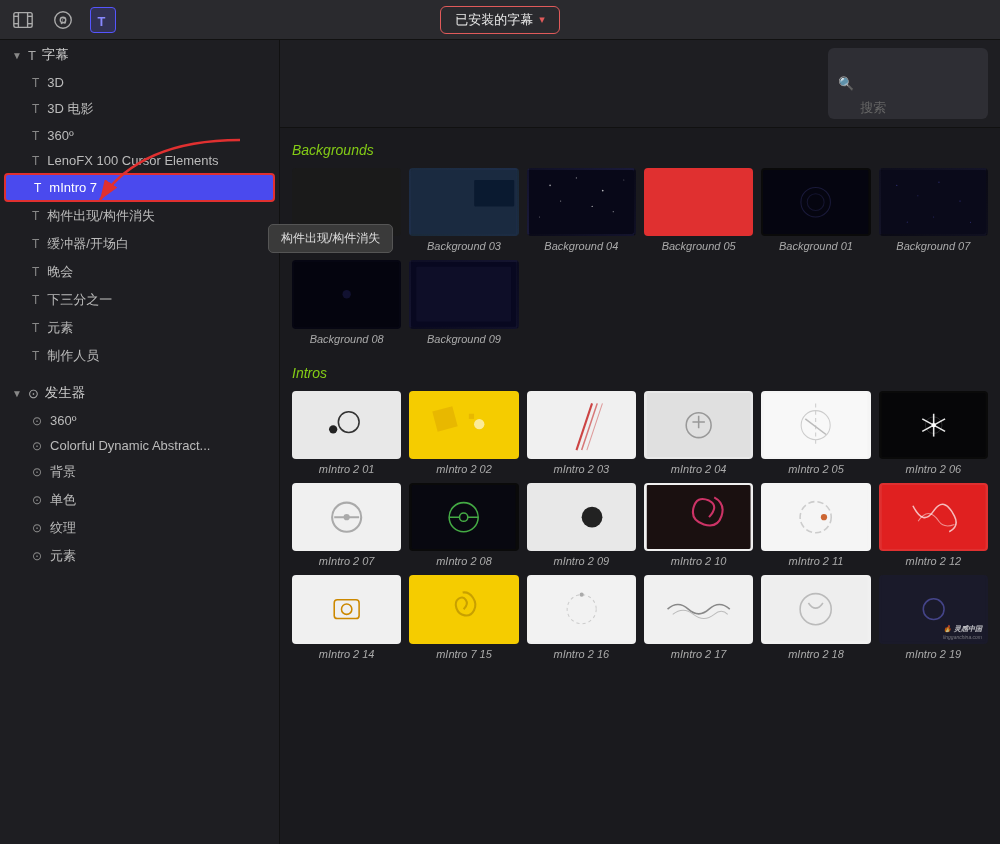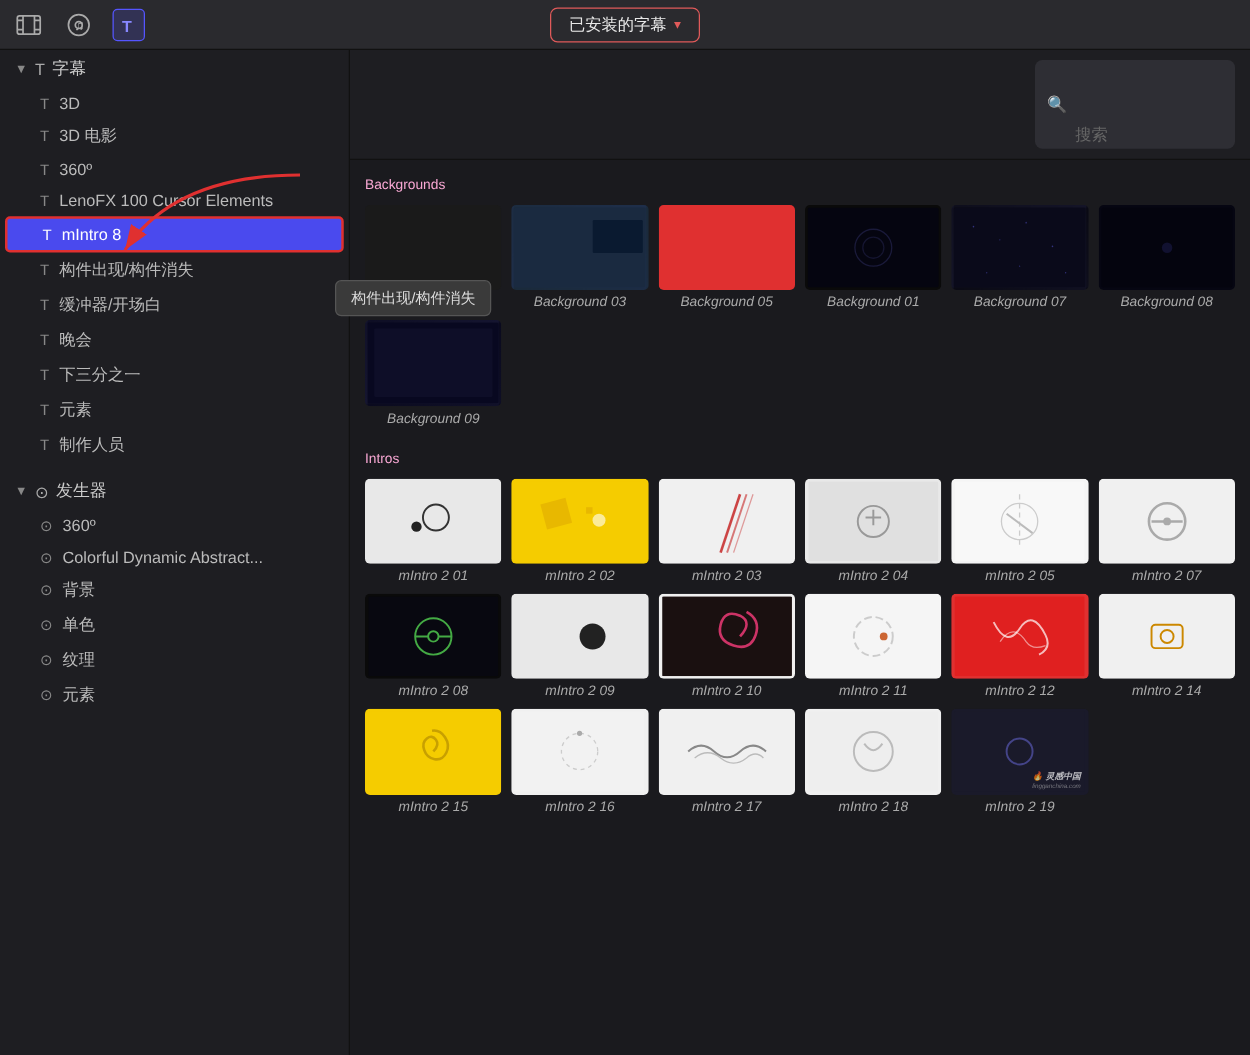--- a/index.html
+++ b/index.html
@@ -167,22 +167,23 @@
     
     .grid-area {
       flex: 1;
       overflow-y: auto;
       padding: 14px 12px;
     }
     .grid-area::-webkit-scrollbar { width: 6px; }
     .grid-area::-webkit-scrollbar-thumb { background: #444; border-radius: 3px; }
 
     .section-title {
-      font-size: 11px;
-      color: #f9a8d4;
+      font-size: 14px;
+      color: #84cc16;
+      font-style: italic;
       margin-bottom: 10px;
     }
 
     .grid {
       display: grid;
       grid-template-columns: repeat(6, 1fr);
       gap: 8px;
       margin-bottom: 20px;
       font-style: italic;
     }
@@ -313,21 +314,21 @@
       <div class="sidebar-item">
         <span class="item-icon">T</span>
         <span>360º</span>
       </div>
       <div class="sidebar-item">
         <span class="item-icon">T</span>
         <span>LenoFX 100 Cursor Elements</span>
       </div>
       <div class="sidebar-item active red-outline">
         <span class="item-icon">T</span>
-        <span>mIntro 8</span>
+        <span>mIntro 7</span>
       </div>
       <div class="sidebar-item">
         <span class="item-icon">T</span>
         <span>构件出现/构件消失</span>
       </div>
       <div class="sidebar-item">
         <span class="item-icon">T</span>
         <span>缓冲器/开场白</span>
       </div>
       <div class="sidebar-item">
@@ -418,20 +419,37 @@
           <div class="grid-item">
             <div class="thumb thumb-bg03">
               <svg width="100%" height="100%" viewBox="0 0 100 62" preserveAspectRatio="xMidYMid slice">
                 <rect width="100" height="62" fill="#1a2a40"></rect>
                 <rect x="60" y="10" width="38" height="25" fill="#0a1a30" rx="1"></rect>
               </svg>
             </div>
             <div class="item-label">Background 03</div>
           </div>
 
+          <div class="grid-item">
+            <div class="thumb thumb-bg04">
+              <svg width="100%" height="100%" viewBox="0 0 100 62" preserveAspectRatio="xMidYMid slice">
+                <rect width="100" height="62" fill="#080818"></rect>
+
+                <circle cx="20" cy="15" r="0.8" fill="#fff" opacity="0.6"></circle>
+                <circle cx="45" cy="8" r="0.6" fill="#fff" opacity="0.5"></circle>
+                <circle cx="70" cy="20" r="0.8" fill="#fff" opacity="0.7"></circle>
+                <circle cx="90" cy="10" r="0.5" fill="#fff" opacity="0.4"></circle>
+                <circle cx="30" cy="30" r="0.6" fill="#fff" opacity="0.5"></circle>
+                <circle cx="60" cy="35" r="0.7" fill="#fff" opacity="0.6"></circle>
+                <circle cx="10" cy="45" r="0.5" fill="#fff" opacity="0.4"></circle>
+                <circle cx="80" cy="40" r="0.6" fill="#fff" opacity="0.5"></circle>
+              </svg>
+            </div>
+            <div class="item-label">Background 04</div>
+          </div>
 
           <div class="grid-item">
             <div class="thumb thumb-bg05">
             </div>
             <div class="item-label">Background 05</div>
           </div>
 
           <div class="grid-item">
             <div class="thumb thumb-bg06">
               <svg width="100%" height="100%" viewBox="0 0 100 62" preserveAspectRatio="xMidYMid slice">
@@ -539,20 +557,35 @@
               <svg width="100%" height="100%" viewBox="0 0 100 62">
                 <rect width="100" height="62" fill="#f8f8f8"></rect>
                 <line x1="50" y1="10" x2="50" y2="52" stroke="#ccc" stroke-width="1" stroke-dasharray="4,3"></line>
                 <circle cx="50" cy="31" r="14" fill="none" stroke="#ccc" stroke-width="1"></circle>
                 <line x1="40" y1="25" x2="60" y2="40" stroke="#bbb" stroke-width="1.5"></line>
               </svg>
             </div>
             <div class="item-label">mIntro 2 05</div>
           </div>
 
+          <div class="grid-item">
+            <div class="thumb thumb-intro06">
+              <svg width="100%" height="100%" viewBox="0 0 100 62">
+                <rect width="100" height="62" fill="#060608"></rect>
+
+                <line x1="50" y1="20" x2="50" y2="42" stroke="#ffffff" stroke-width="1.5" opacity="0.9"></line>
+                <line x1="39" y1="25" x2="61" y2="37" stroke="#ffffff" stroke-width="1.5" opacity="0.9"></line>
+                <line x1="39" y1="37" x2="61" y2="25" stroke="#ffffff" stroke-width="1.5" opacity="0.9"></line>
+                <circle cx="50" cy="31" r="2" fill="#fff"></circle>
+
+                <circle cx="50" cy="31" r="8" fill="none" stroke="#ffffff" stroke-width="0.5" opacity="0.3"></circle>
+              </svg>
+            </div>
+            <div class="item-label">mIntro 2 06</div>
+          </div>
 
           <div class="grid-item">
             <div class="thumb thumb-intro07">
               <svg width="100%" height="100%" viewBox="0 0 100 62">
                 <rect width="100" height="62" fill="#f0f0f0"></rect>
                 <circle cx="50" cy="31" r="14" fill="none" stroke="#aaa" stroke-width="2"></circle>
                 <line x1="38" y1="31" x2="62" y2="31" stroke="#aaa" stroke-width="2"></line>
                 <circle cx="50" cy="31" r="3" fill="#aaa"></circle>
               </svg>
             </div>
@@ -626,21 +659,21 @@
             <div class="item-label">mIntro 2 14</div>
           </div>
 
           <div class="grid-item">
             <div class="thumb thumb-intro15">
               <svg width="100%" height="100%" viewBox="0 0 100 62">
                 <rect width="100" height="62" fill="#f5cc00"></rect>
                 <path d="M50,31 Q55,26 52,22 Q49,18 45,21 Q41,24 43,30 Q45,36 51,37 Q57,38 60,32 Q63,26 59,20 Q55,14 49,15" stroke="#c8a000" stroke-width="2" fill="none"></path>
               </svg>
             </div>
-            <div class="item-label">mIntro 2 15</div>
+            <div class="item-label">mIntro 7 15</div>
           </div>
 
           <div class="grid-item">
             <div class="thumb thumb-intro16">
               <svg width="100%" height="100%" viewBox="0 0 100 62">
                 <rect width="100" height="62" fill="#f2f2f2"></rect>
                 <circle cx="50" cy="31" r="14" fill="none" stroke="#ccc" stroke-width="1" stroke-dasharray="3,3"></circle>
                 <circle cx="50" cy="17" r="2" fill="#aaa"></circle>
               </svg>
             </div>

